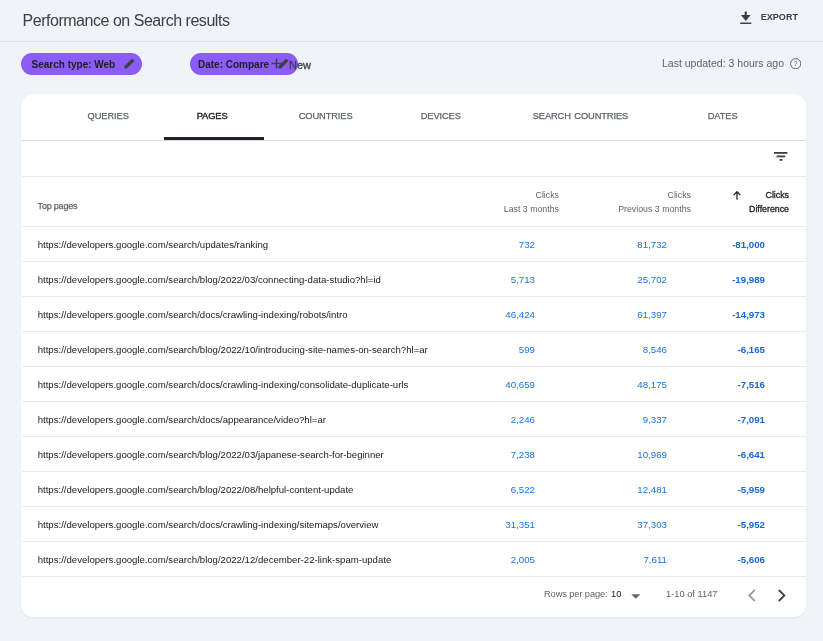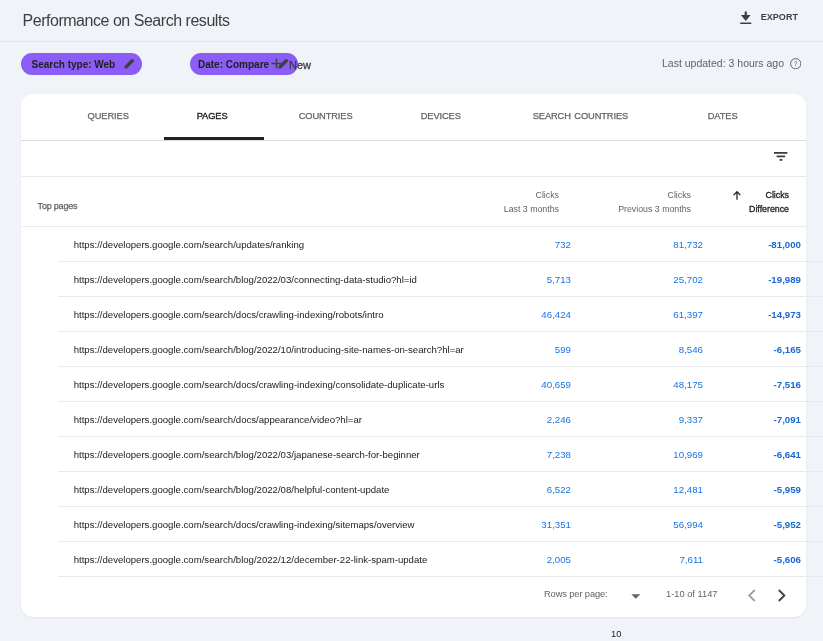--- a/index.html
+++ b/index.html
@@ -16,21 +16,21 @@
   #lastUpd { right:39px; top:58.3px; font-size:10.5px; line-height:1; color:#5f6368; }
   #card { left:21px; top:94px; width:785px; height:523px; background:#fff; border-radius:12px; box-shadow:0 1px 2px rgba(60,64,67,.08); }
   .tab { top:112.3px; font-size:9.3px; line-height:1; letter-spacing:-0.1px; word-spacing:1px; color:#5f6368; -webkit-text-stroke:0.25px #5f6368; }
   .tab.active { color:#202124; -webkit-text-stroke:0.35px #202124; }
   #tabline { left:21px; top:140px; width:785px; height:1px; background:#dadce0; }
   #tabind { left:163.5px; top:136.8px; width:100.5px; height:3.2px; background:#202124; }
   #filterDiv { left:21.5px; top:176px; width:784.5px; height:1px; background:#e8eaed; }
   .hdrsmall { font-size:8.8px; line-height:14px; color:#5f6368; text-align:right; top:188.1px; }
   #topPages { left:37.6px; top:201.9px; font-size:9px; line-height:1; color:#5f6368; -webkit-text-stroke:0.25px #5f6368; letter-spacing:-0.2px; }
   #hdrDiv { left:21.5px; top:226px; width:784.5px; height:1px; background:#e8eaed; }
-  .row { left:22px; width:759px; height:35px;margin-left:36px; }
+  .row { left:22px; width:759px; height:35px; }
   .row .sep { position:absolute; left:-0.5px; bottom:0; width:784.5px; height:1px; background:#e8eaed; }
   .url { position:absolute; left:15.7px; top:0; line-height:35px; font-size:9.6px; color:#202124; }
   .n1 { position:absolute; right:246px; top:0; line-height:35px; font-size:9.7px; color:#1a73e8; }
   .n2 { position:absolute; right:114px; top:0; line-height:35px; font-size:9.7px; color:#1a73e8; }
   .n3 { position:absolute; right:16px; top:0; line-height:35px; font-size:9.7px; color:#1967d2; font-weight:bold; }
   .ftxt { font-size:9.3px; line-height:1; color:#5f6368; top:589.6px; }
 </style>
 </head>
 <body>
   <div class="abs" id="title">Performance on Search results</div>
@@ -141,34 +141,34 @@
   <div class="abs row" style="top:471.5px;">
     <span class="url">https://developers.google.com/search/blog/2022/08/helpful-content-update</span>
     <span class="n1">6,522</span>
     <span class="n2">12,481</span>
     <span class="n3">-5,959</span>
     <span class="sep"></span>
   </div>
   <div class="abs row" style="top:506.5px;">
     <span class="url">https://developers.google.com/search/docs/crawling-indexing/sitemaps/overview</span>
     <span class="n1">31,351</span>
-    <span class="n2">56,994</span>
+    <span class="n2">37,303</span>
     <span class="n3">-5,952</span>
     <span class="sep"></span>
   </div>
   <div class="abs row" style="top:541.5px;">
     <span class="url">https://developers.google.com/search/blog/2022/12/december-22-link-spam-update</span>
     <span class="n1">2,005</span>
     <span class="n2">7,611</span>
     <span class="n3">-5,606</span>
     <span class="sep"></span>
   </div>
 
   <div class="abs ftxt" style="left:544px; letter-spacing:-0.11px;">Rows per page:</div>
-  <div class="abs" style="left:611px; top:589.6px; font-size:9.3px; line-height:1; color:#202124;margin-top:40px;">10</div>
+  <div class="abs" style="left:611px; top:589.6px; font-size:9.3px; line-height:1; color:#202124;">10</div>
   <svg class="abs" style="left:630.6px; top:593.5px;" width="9.5" height="5" viewBox="0 0 9.5 5">
     <path d="M0.3 0.3 L4.75 4.8 L9.2 0.3 Z" fill="#5f6368"></path>
   </svg>
   <div class="abs ftxt" style="left:666px;">1-10 of 1147</div>
   <svg class="abs" style="left:746.5px; top:589px;" width="9" height="13" viewBox="0 0 9 13">
     <path d="M7.8 1 L2.2 6.5 L7.8 12" stroke="#9aa0a6" stroke-width="1.8" fill="none"></path>
   </svg>
   <svg class="abs" style="left:776.8px; top:589px;" width="10" height="13" viewBox="0 0 10 13">
     <path d="M1.8 1 L7.4 6.5 L1.8 12" stroke="#3c4043" stroke-width="1.8" fill="none"></path>
   </svg>

